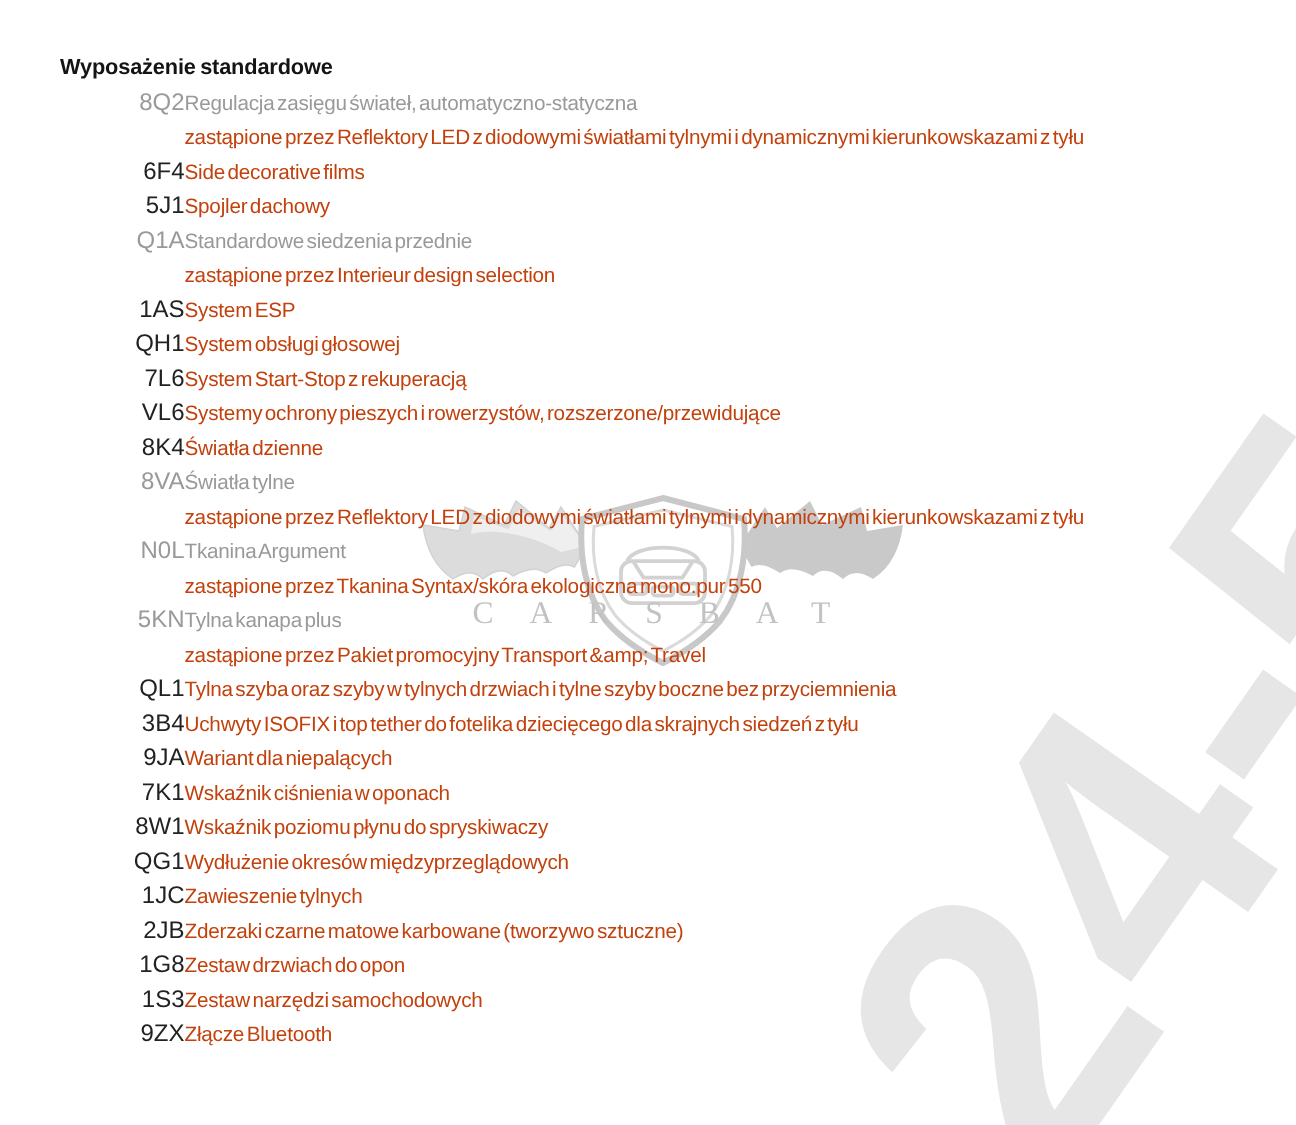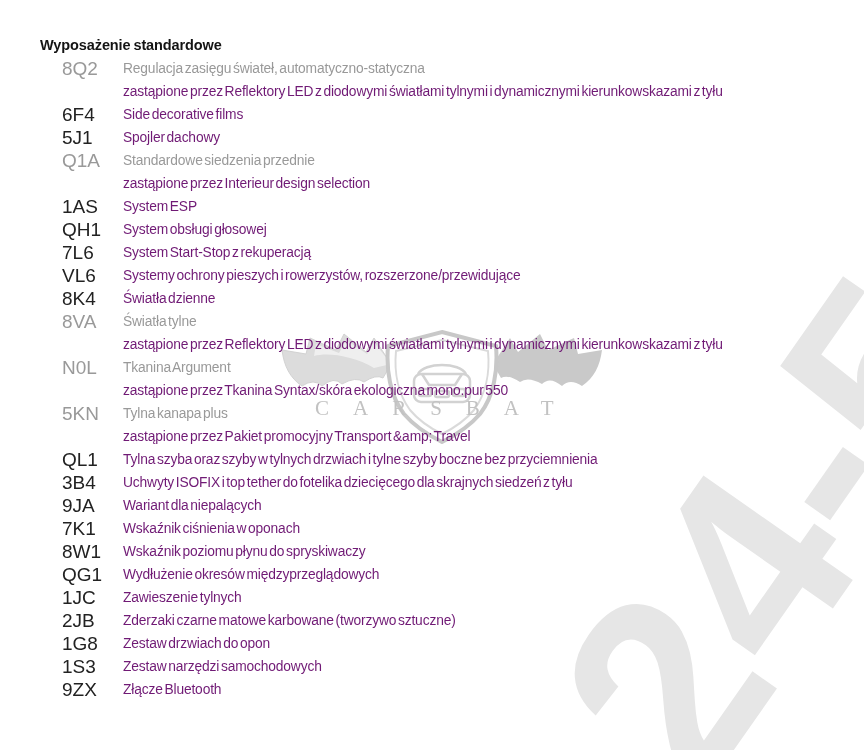--- a/index.html
+++ b/index.html
@@ -33,27 +33,27 @@
   .content { position:absolute; inset:0; z-index:1; }
   .title {
     position:absolute; left:30px; top:27px; margin:10px;
     font-size:14.5px; font-weight:700; color:#141414;
     letter-spacing:-0.1px; word-spacing:-1px;
   }
   .list { position:absolute; left:62px; top:57px; right:16px; }
   .row { display:flex; align-items:flex-start; }
   .code {
     flex:0 0 61px;
-    font-size:19px; line-height:23px;
-    color:#222222; word-spacing:-2px;
+    font-size:16px; line-height:23px;
+    color:#222222; word-spacing:-2px;text-align:right;
   }
   .labels { flex:1; min-width:0; }
   .label, .replacement {
     font-size:13.8px; line-height:23px;
-    color:#701a75; letter-spacing:-0.15px; word-spacing:-2px;
+    color:#c2410c; letter-spacing:-0.15px; word-spacing:-2px;
     white-space:nowrap;
   }
   .muted { color:#999999; }
 </style>
 </head>
 <body>
 
 <div class="watermark" aria-hidden="true">
 
   <svg class="wm-logo-svg" viewBox="0 0 340 126" xmlns="http://www.w3.org/2000/svg">

